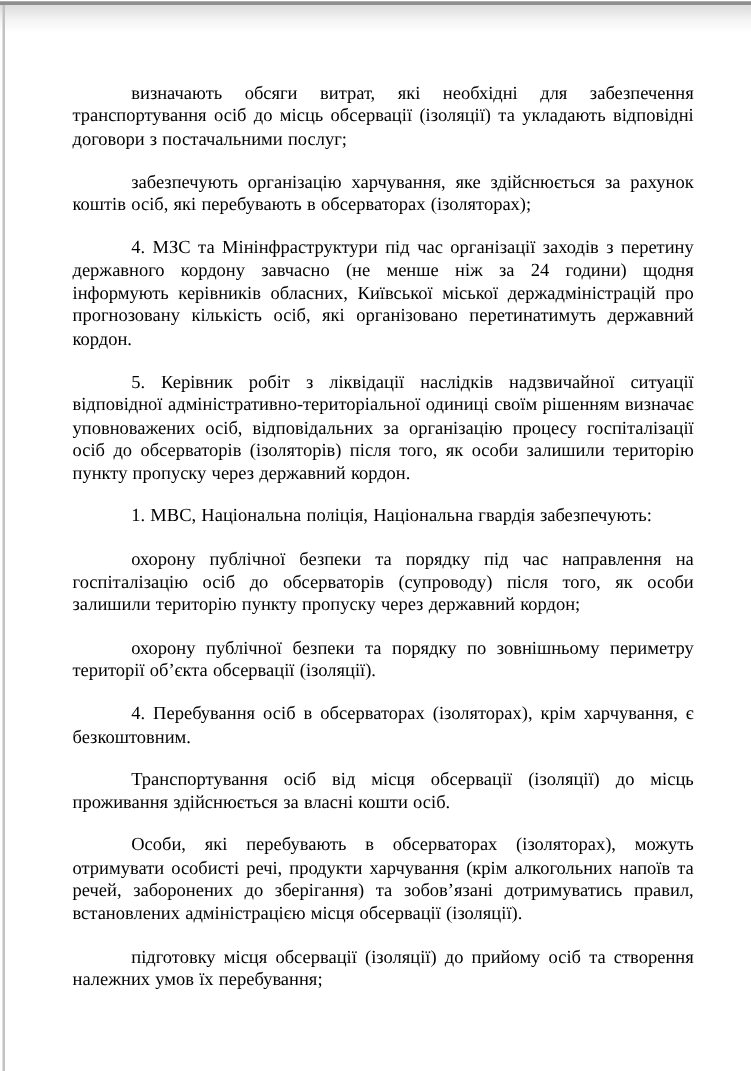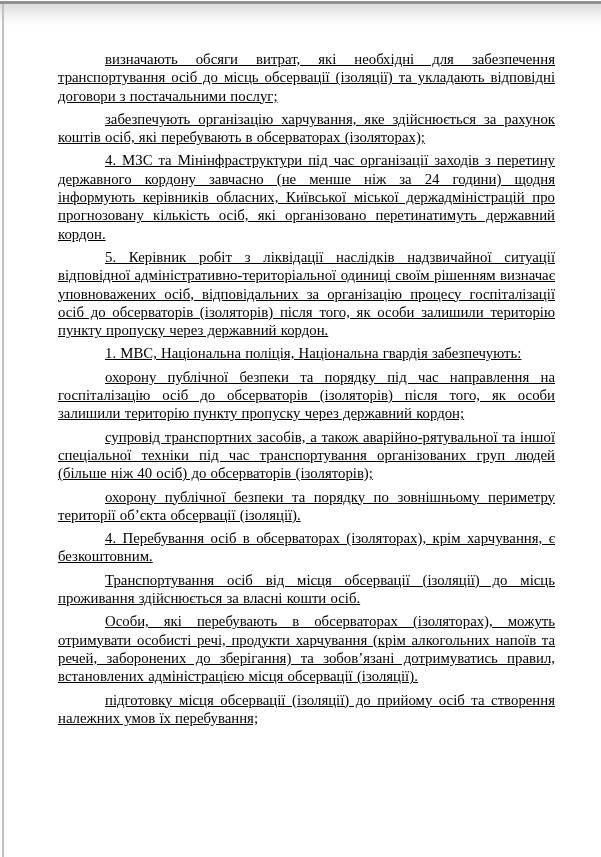--- a/index.html
+++ b/index.html
@@ -43,41 +43,39 @@
     position: absolute;
     top: 50px;
     left: 58px;
     width: 497px;
     color: #000000;
     font-size: 14.8px;
     line-height: 18.3px;
     text-align: justify;
   }
   .content p {
-    margin: 0 0 5px 0;
+    margin: 16px 0 5px 0;
     padding: 0;
     text-indent: 47px;
     word-spacing: 0.5px;
-    text-decoration: underline;
   }
 </style>
 </head>
 <body>
 
 <div class="page">
   <div class="top-edge"></div>
   <div class="top-shadow"></div>
   <div class="left-edge"></div>
   <div class="content" id="doc-content">
       <p>визначають обсяги витрат, які необхідні для забезпечення транспортування осіб до місць обсервації (ізоляції) та укладають відповідні договори з постачальними послуг;</p>
       <p>забезпечують організацію харчування, яке здійснюється за рахунок коштів осіб, які перебувають в обсерваторах (ізоляторах);</p>
       <p>4. МЗС та Мінінфраструктури під час організації заходів з перетину державного кордону завчасно (не менше ніж за 24 години) щодня інформують керівників обласних, Київської міської держадміністрацій про прогнозовану кількість осіб, які організовано перетинатимуть державний кордон.</p>
       <p>5. Керівник робіт з ліквідації наслідків надзвичайної ситуації відповідної адміністративно-територіальної одиниці своїм рішенням визначає уповноважених осіб, відповідальних за організацію процесу госпіталізації осіб до обсерваторів (ізоляторів) після того, як особи залишили територію пункту пропуску через державний кордон.</p>
       <p>1. МВС, Національна поліція, Національна гвардія забезпечують:</p>
-      <p>охорону публічної безпеки та порядку під час направлення на госпіталізацію осіб до обсерваторів (ізоляторів) після того, як особи залишили територію пункту пропуску через державний кордон;</p>
-      <p>супровід транспортних засобів, а також аварійно-рятувальної та іншої спеціальної техніки під час транспортування організованих груп людей (більше ніж 40 осіб) до обсерваторів (ізоляторів);</p>
+      <p>охорону публічної безпеки та порядку під час направлення на госпіталізацію осіб до обсерваторів (супроводу) після того, як особи залишили територію пункту пропуску через державний кордон;</p>
       <p>охорону публічної безпеки та порядку по зовнішньому периметру території об’єкта обсервації (ізоляції).</p>
       <p>4. Перебування осіб в обсерваторах (ізоляторах), крім харчування, є безкоштовним.</p>
       <p>Транспортування осіб від місця обсервації (ізоляції) до місць проживання здійснюється за власні кошти осіб.</p>
       <p>Особи, які перебувають в обсерваторах (ізоляторах), можуть отримувати особисті речі, продукти харчування (крім алкогольних напоїв та речей, заборонених до зберігання) та зобов’язані дотримуватись правил, встановлених адміністрацією місця обсервації (ізоляції).</p>
       <p>підготовку місця обсервації (ізоляції) до прийому осіб та створення належних умов їх перебування;</p>
     </div>
 </div>
 
 </body></html>

